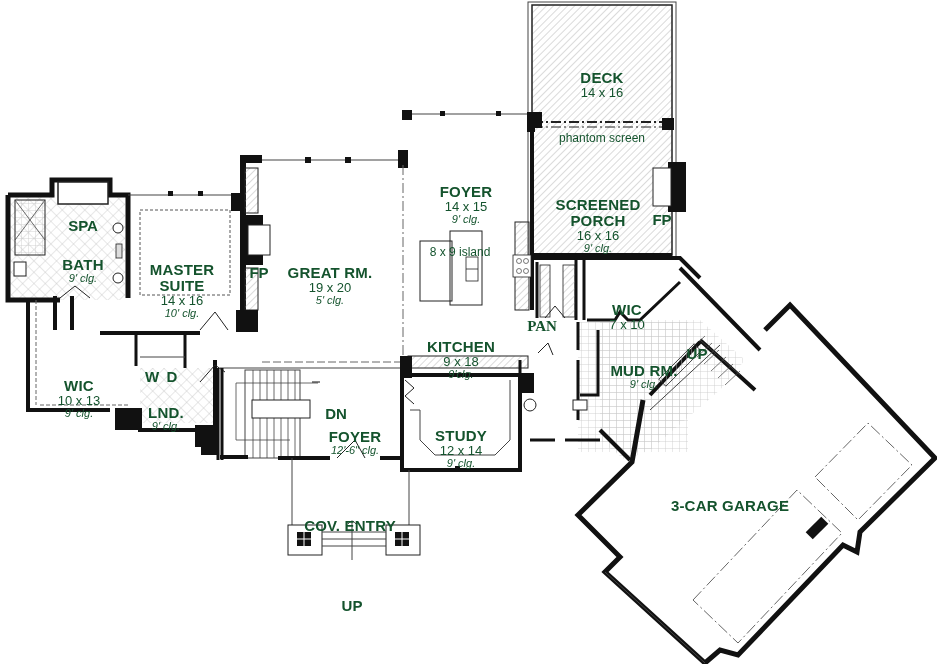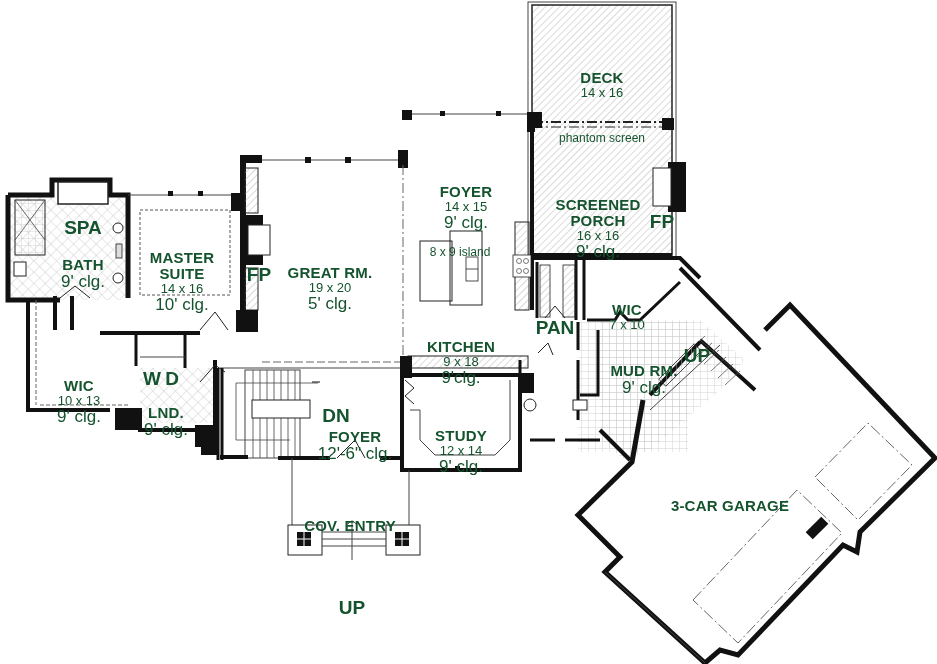--- a/index.html
+++ b/index.html
@@ -1,23 +1,23 @@
 <!DOCTYPE html>
 <html><head>
 <meta charset="utf-8">
 <style>
   html,body{margin:0;padding:0;background:#ffffff;}
   body{width:937px;height:664px;overflow:hidden;position:relative;font-family:"Liberation Sans",sans-serif;}
   svg{position:absolute;left:0;top:0;}
   .lbl{position:absolute;text-align:center;color:#14532d;line-height:1.08;white-space:nowrap;transform:translateX(-50%);margin-top:32px;}
   .nm{font-weight:bold;font-size:15px;letter-spacing:0.2px;}
   .dm{font-weight:normal;font-size:13px;}
-  .cl{font-size:17px;}
+  .cl{font-size:11px;font-style:italic;}
   .sm{font-size:12px;}
-  .tag{font-weight:bold;font-size:19px;}
+  .tag{font-weight:bold;font-size:15px;}
 </style>
 </head>
 <body>
 
 <svg width="937" height="664" viewBox="0 0 937 664">
   <defs>
     <pattern id="diag" width="5" height="5" patternUnits="userSpaceOnUse" patternTransform="rotate(45)">
       <line x1="0" y1="0" x2="0" y2="5" stroke="#b5b5b5" stroke-width="1"></line>
     </pattern>
     <pattern id="grid" width="7" height="7" patternUnits="userSpaceOnUse">
@@ -235,21 +235,21 @@
   <div class="cl">9'clg.</div>
 </div>
 
 <div class="lbl" style="left:330px;top:233px;">
   <div class="nm">GREAT RM.</div>
   <div class="dm">19 x 20</div>
   <div class="cl">5' clg.</div>
 </div>
 <div class="lbl tag" style="left:259px;top:233px;">FP</div>
 
-<div class="lbl" style="left:182px;top:218px;">
+<div class="lbl" style="left:182px;top:230px;">
   <div class="nm">MASTER</div>
   <div class="nm">SUITE</div>
   <div class="dm">14 x 16</div>
   <div class="cl">10' clg.</div>
 </div>
 
 <div class="lbl tag" style="left:83px;top:186px;">SPA</div>
 <div class="lbl" style="left:83px;top:225px;text-align:center;">
   <div class="nm">BATH</div>
   <div class="cl">9' clg.</div>
@@ -272,21 +272,21 @@
   <div class="nm">FOYER</div>
   <div class="cl">12'-6" clg.</div>
 </div>
 
 <div class="lbl" style="left:461px;top:396px;">
   <div class="nm">STUDY</div>
   <div class="dm">12 x 14</div>
   <div class="cl">9' clg.</div>
 </div>
 
-<div class="lbl tag" style="left:555px;top:286px;">PAN</div>
+<div class="lbl tag" style="left:542px;top:286px;font-family:Liberation Serif, serif;">PAN</div>
 <div class="lbl" style="left:627px;top:270px;">
   <div class="nm">WIC</div>
   <div class="dm">7 x 10</div>
 </div>
 <div class="lbl" style="left:644px;top:331px;">
   <div class="nm">MUD RM.</div>
   <div class="cl">9' clg.</div>
 </div>
 <div class="lbl tag" style="left:697px;top:314px;">UP</div>
 

